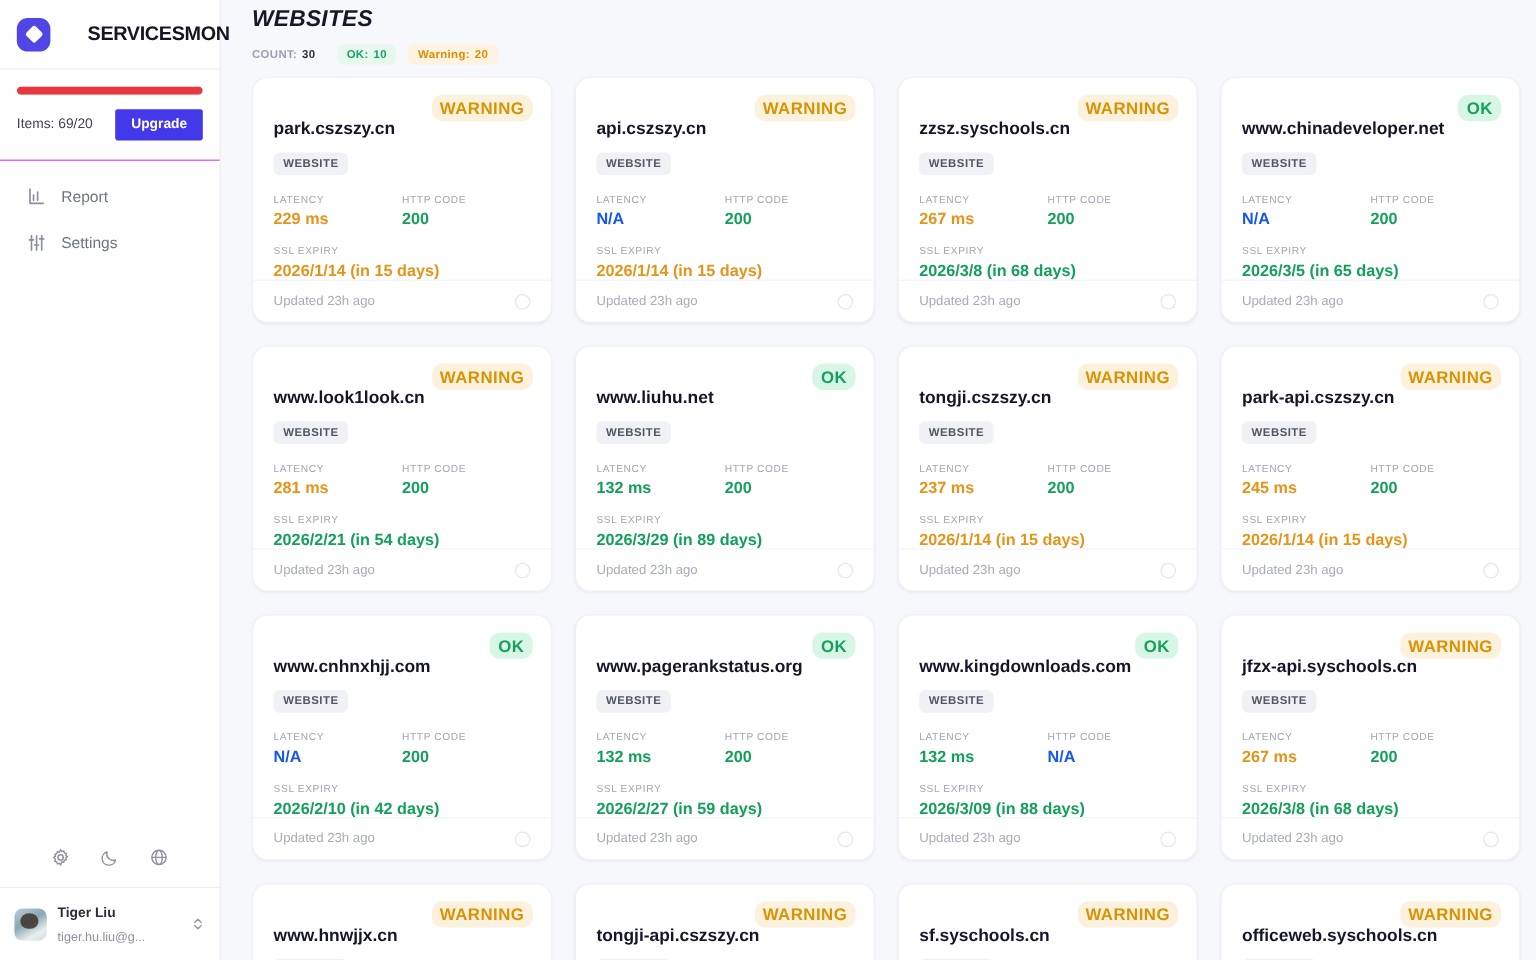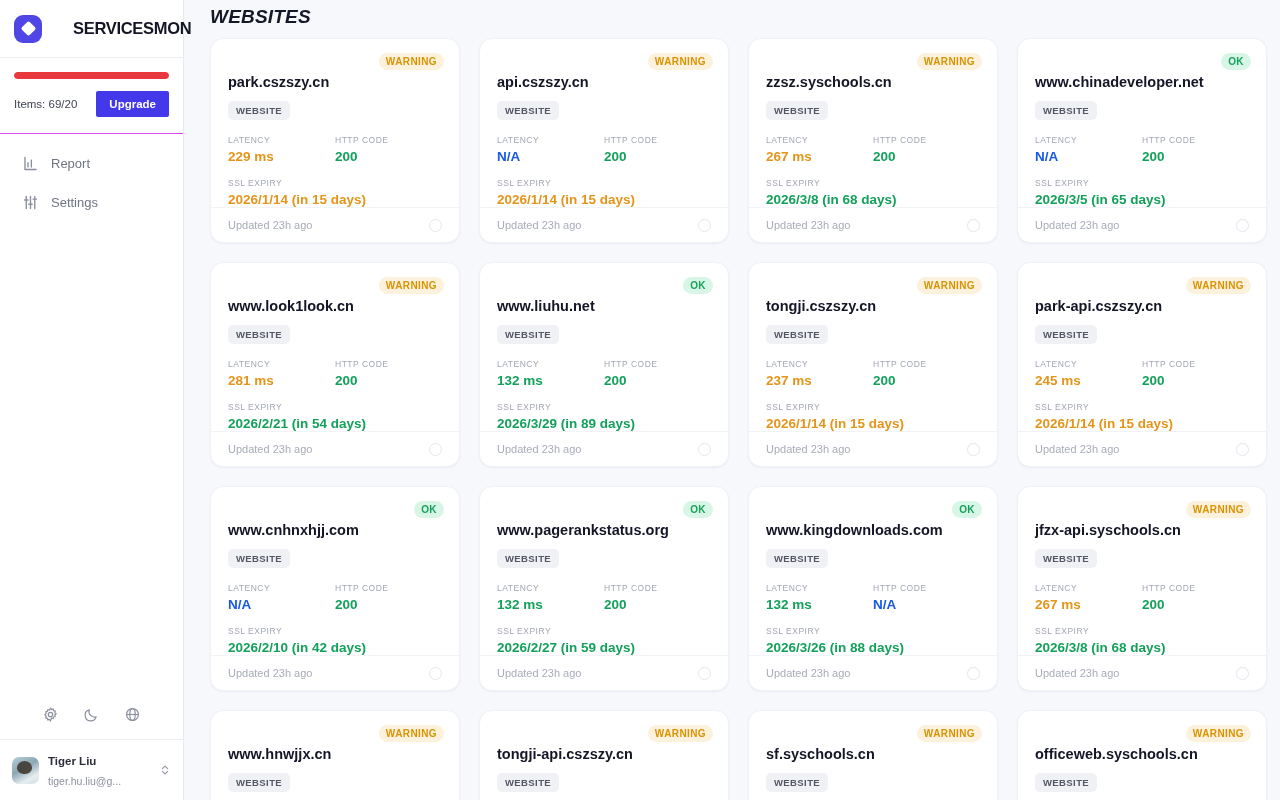--- a/index.html
+++ b/index.html
@@ -122,21 +122,21 @@
     border-radius: 13px;
     border: 1px solid #f0f1f5;
     box-shadow: 0 1px 2px rgba(30,35,70,.05);
     padding: 15px 17px 0 17px;
     height: 205px;
     position: relative;
     display: flex; flex-direction: column;
   }
   .card-badge {
     position: absolute; top: 14px; right: 15px;
-    font-size: 10px; font-weight: bold; letter-spacing: .4px;
+    font-size: 14px; font-weight: bold; letter-spacing: .4px;
     padding: 3px 7px; border-radius: 9px;
   }
   .badge-ok { color: #17a05c; background: #d8f6e6; }
   .badge-warning { color: #d99300; background: #fcf1dc; }
 
   .card-title {
     font-size: 14.5px; font-weight: bold; color: #141628;
     margin-top: 20px; white-space: nowrap;
   }
   .card-type {
@@ -247,20 +247,31 @@
           <polyline points="3,6.5 6,3.5 9,6.5"></polyline>
             <polyline points="3,9.5 6,12.5 9,9.5"></polyline>
         </g>
       </svg>
     </div>
   </aside>
 
   <section class="main">
     <div class="page-head">
       <div class="page-title">WEBSITES</div>
+      <div class="stats">
+        <span class="stat stat-count">
+          <span>COUNT:</span><span class="v">30</span>
+        </span>
+        <span class="stat stat-ok">
+          <span>OK:</span><span class="v">10</span>
+        </span>
+        <span class="stat stat-warn">
+          <span>Warning:</span><span class="v">20</span>
+        </span>
+      </div>
     </div>
     <div class="grid" id="card-grid">
         <div class="card">
           <span class="card-badge badge-warning">WARNING</span>
           <div class="card-title">park.cszszy.cn</div>
           <span class="card-type">WEBSITE</span>
           <div class="metrics">
             <div class="metric">
               <div class="m-label">LATENCY</div>
               <div class="m-value v-amber">229 ms</div>
@@ -495,21 +506,21 @@
               <div class="m-label">LATENCY</div>
               <div class="m-value v-green">132 ms</div>
             </div>
             <div class="metric">
               <div class="m-label">HTTP CODE</div>
               <div class="m-value v-blue">N/A</div>
             </div>
           </div>
           <div class="ssl">
             <div class="m-label">SSL EXPIRY</div>
-            <div class="m-value v-green">2026/3/26 (in 88 days)</div>
+            <div class="m-value v-green">2026/3/09 (in 88 days)</div>
           </div>
           <div class="card-foot">
             <span class="foot-text">Updated 23h ago</span>
             <span class="refresh-icon"></span>
           </div>
         </div>
         <div class="card">
           <span class="card-badge badge-warning">WARNING</span>
           <div class="card-title">jfzx-api.syschools.cn</div>
           <span class="card-type">WEBSITE</span>

